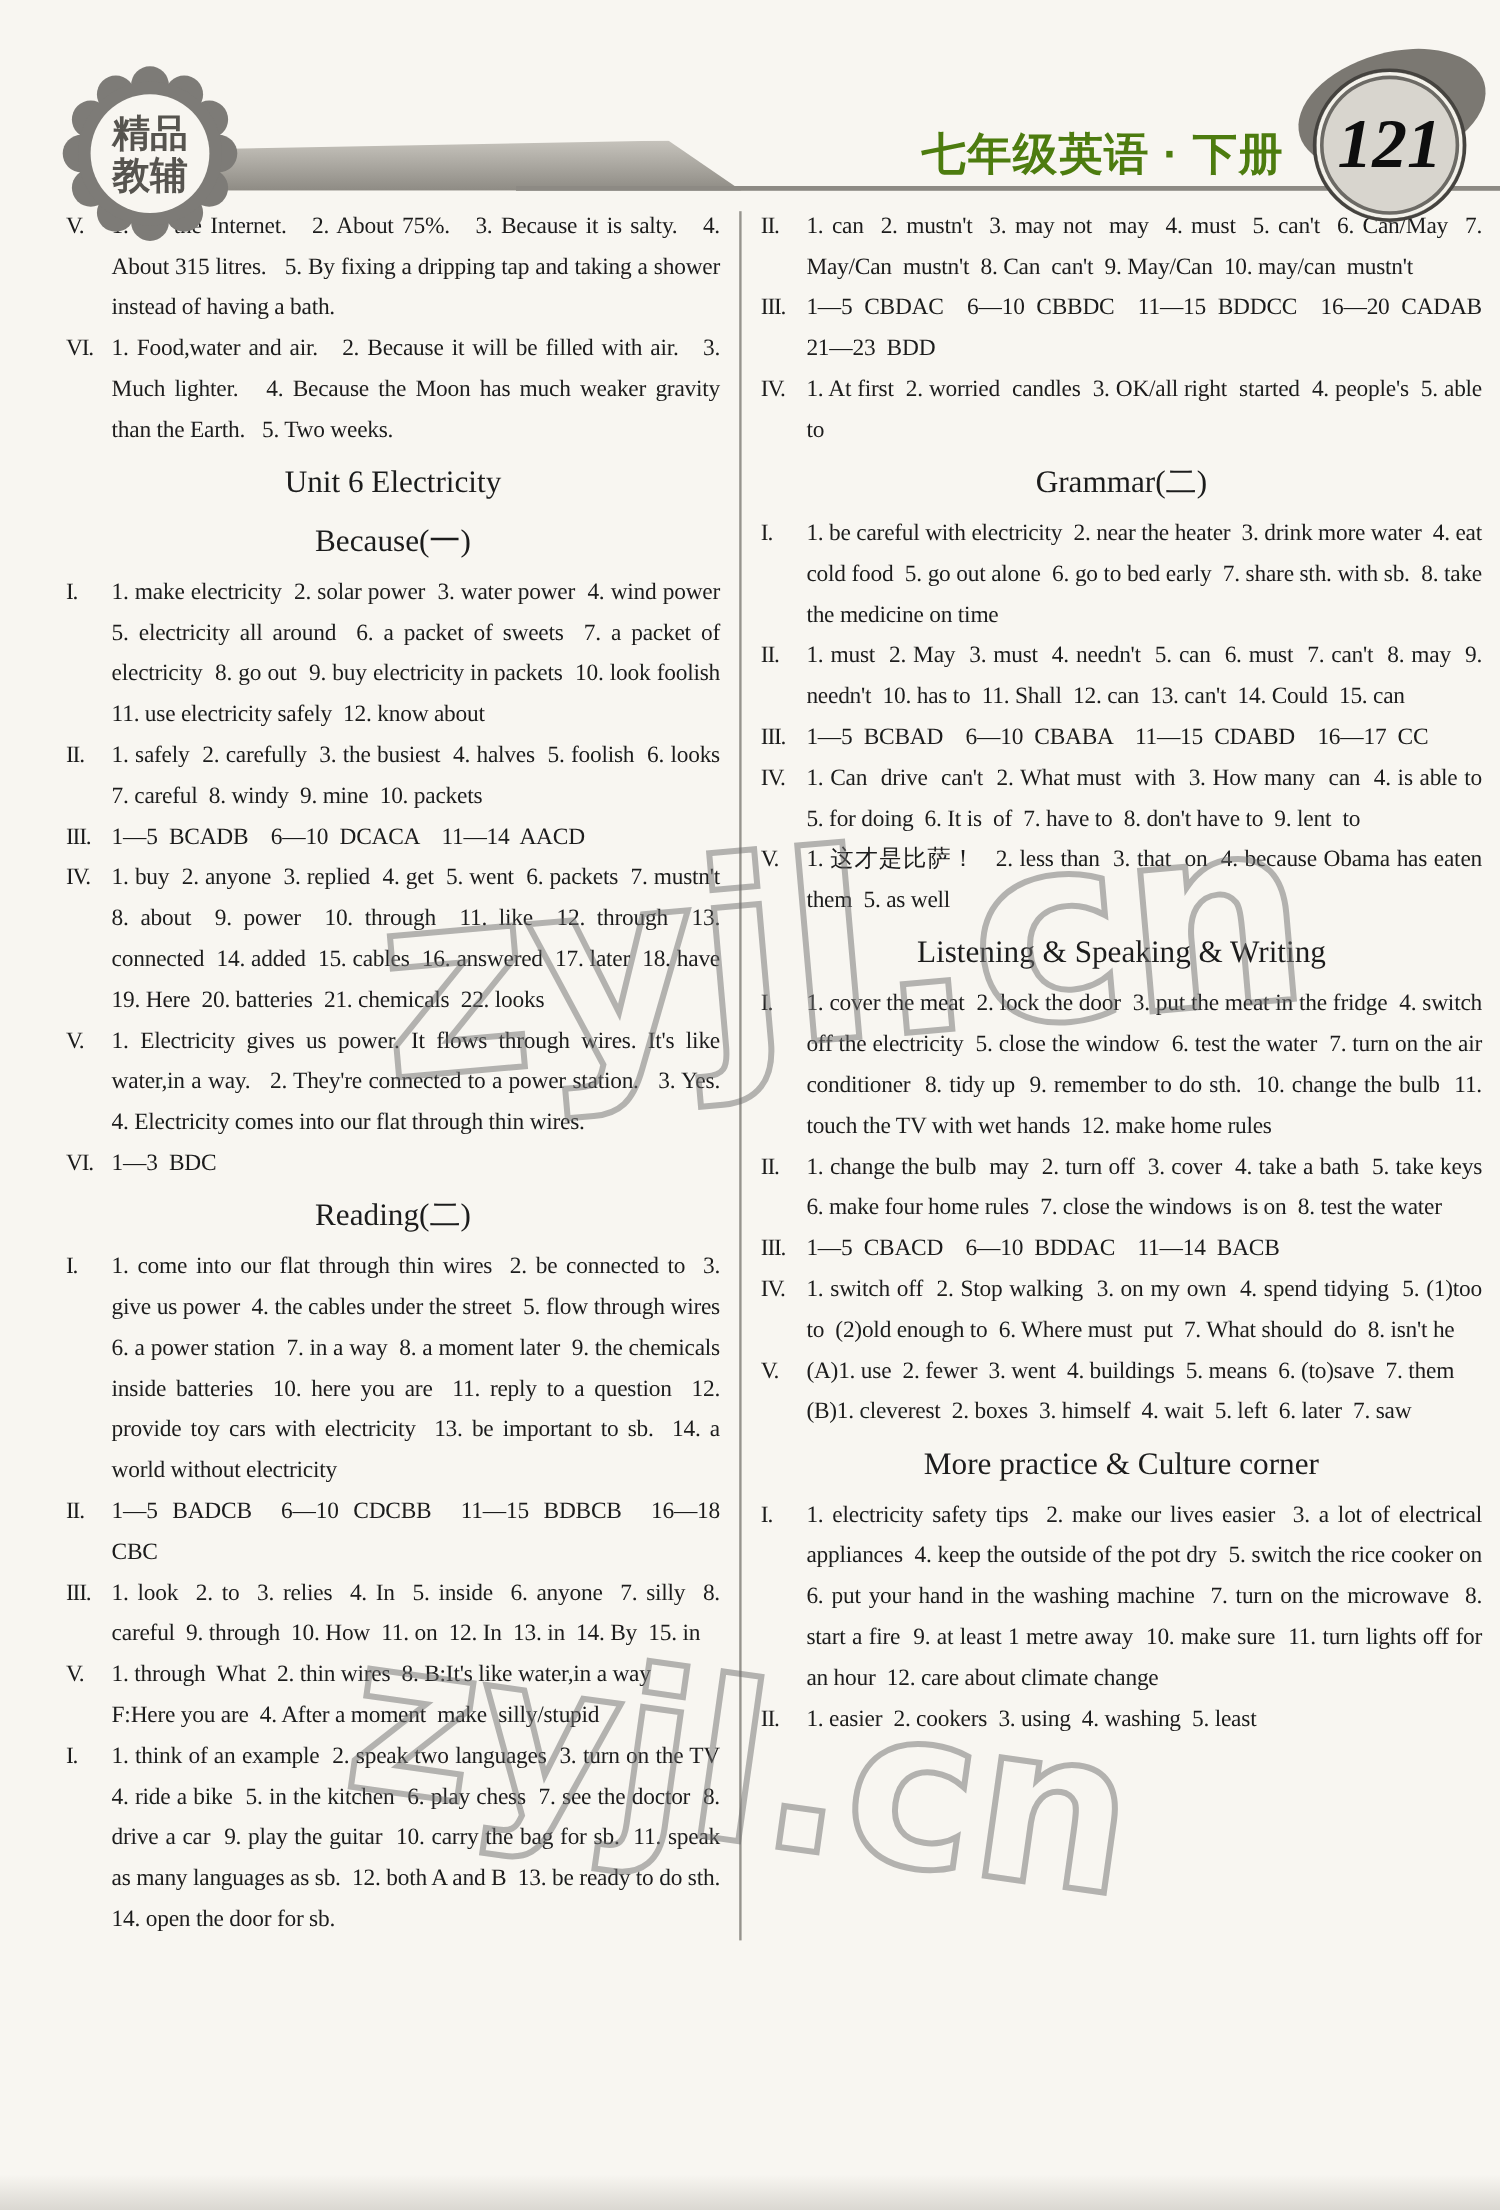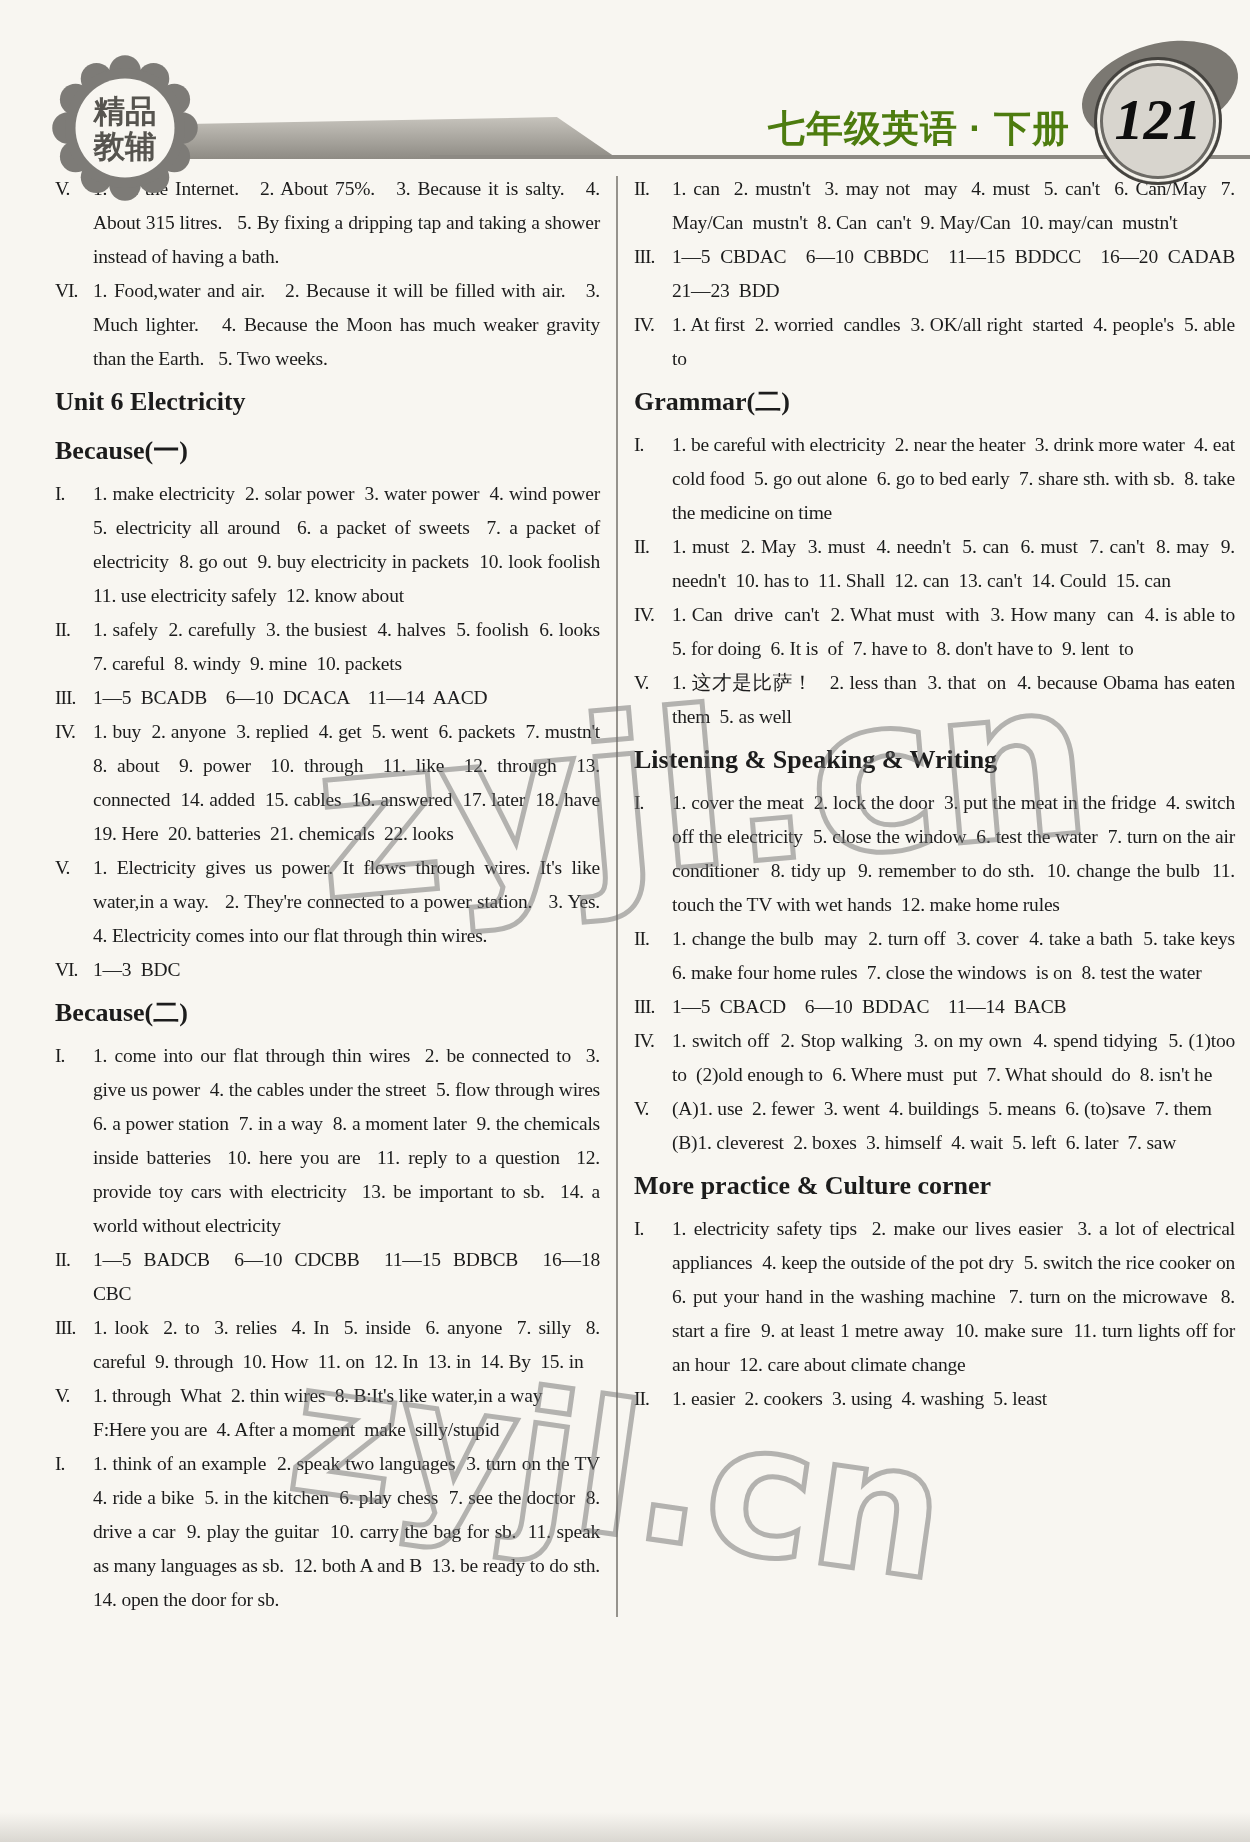--- a/index.html
+++ b/index.html
@@ -40,21 +40,21 @@
   .col-left{width:545px;}
   .divider{width:2px;background:#96938d;margin:4px 16px 0 16px;}
   .col-right{flex:1;}
   .item{
     padding-left:38px;text-align:justify;
     font-size:19.5px;line-height:34px;letter-spacing:-0.2px;
   }
   .rn{display:inline-block;width:38px;margin-left:-38px;letter-spacing:-1px;}
   .txt{white-space:pre-wrap;}
   .h{
-    font-weight:bold;font-size:26px;line-height:46px;
+    font-weight:normal;text-align:center;font-size:26px;line-height:46px;
     margin:3px 0;letter-spacing:0px;
   }
   
   .wm{
     position:absolute;z-index:5;pointer-events:none;white-space:nowrap;
     font-family:"DejaVu Sans",sans-serif;font-weight:bold;
     color:transparent;-webkit-text-stroke:5px rgba(110,110,110,0.5);
   }
   .wm1{left:315px;top:665px;font-size:215px;transform:rotate(-5deg);}
   .wm2{left:290px;top:1365px;font-size:182px;transform:rotate(8deg);}
@@ -105,38 +105,39 @@
     <div class="item"><span class="rn">V.</span><span class="txt">1. On the Internet.   2. About 75%.   3. Because it is salty.   4. About 315 litres.   5. By fixing a dripping tap and taking a shower instead of having a bath.</span></div>
     <div class="item"><span class="rn">VI.</span><span class="txt">1. Food,water and air.   2. Because it will be filled with air.   3. Much lighter.   4. Because the Moon has much weaker gravity than the Earth.   5. Two weeks.</span></div>
     <div class="h">Unit 6  Electricity</div>
     <div class="h">Because(一)</div>
     <div class="item"><span class="rn">I.</span><span class="txt">1. make electricity  2. solar power  3. water power  4. wind power  5. electricity all around  6. a packet of sweets  7. a packet of electricity  8. go out  9. buy electricity in packets  10. look foolish  11. use electricity safely  12. know about</span></div>
     <div class="item"><span class="rn">II.</span><span class="txt">1. safely  2. carefully  3. the busiest  4. halves  5. foolish  6. looks  7. careful  8. windy  9. mine  10. packets</span></div>
     <div class="item"><span class="rn">III.</span><span class="txt">1—5  BCADB    6—10  DCACA    11—14  AACD</span></div>
     <div class="item"><span class="rn">IV.</span><span class="txt">1. buy  2. anyone  3. replied  4. get  5. went  6. packets  7. mustn't  8. about  9. power  10. through  11. like  12. through  13. connected  14. added  15. cables  16. answered  17. later  18. have  19. Here  20. batteries  21. chemicals  22. looks</span></div>
     <div class="item"><span class="rn">V.</span><span class="txt">1. Electricity gives us power. It flows through wires. It's like water,in a way.   2. They're connected to a power station.   3. Yes.   4. Electricity comes into our flat through thin wires.</span></div>
     <div class="item"><span class="rn">VI.</span><span class="txt">1—3  BDC</span></div>
-    <div class="h">Because(二)</div>
+    <div class="h">Reading(二)</div>
     <div class="item"><span class="rn">I.</span><span class="txt">1. come into our flat through thin wires  2. be connected to  3. give us power  4. the cables under the street  5. flow through wires  6. a power station  7. in a way  8. a moment later  9. the chemicals inside batteries  10. here you are  11. reply to a question  12. provide toy cars with electricity  13. be important to sb.  14. a world without electricity</span></div>
     <div class="item"><span class="rn">II.</span><span class="txt">1—5  BADCB    6—10  CDCBB    11—15  BDBCB    16—18  CBC</span></div>
     <div class="item"><span class="rn">III.</span><span class="txt">1. look  2. to  3. relies  4. In  5. inside  6. anyone  7. silly  8. careful  9. through  10. How  11. on  12. In  13. in  14. By  15. in</span></div>
     <div class="item"><span class="rn">V.</span><span class="txt">1. through  What  2. thin wires  8. B:It's like water,in a way
 F:Here you are  4. After a moment  make  silly/stupid</span></div>
     <div class="item"><span class="rn">I.</span><span class="txt">1. think of an example  2. speak two languages  3. turn on the TV  4. ride a bike  5. in the kitchen  6. play chess  7. see the doctor  8. drive a car  9. play the guitar  10. carry the bag for sb.  11. speak as many languages as sb.  12. both A and B  13. be ready to do sth.  14. open the door for sb.</span></div>
   </section>
 
   <div class="divider"></div>
 
   <section class="col-right">
     <div class="item"><span class="rn">II.</span><span class="txt">1. can  2. mustn't  3. may not  may  4. must  5. can't  6. Can/May  7. May/Can  mustn't  8. Can  can't  9. May/Can  10. may/can  mustn't</span></div>
     <div class="item"><span class="rn">III.</span><span class="txt">1—5  CBDAC    6—10  CBBDC    11—15  BDDCC    16—20  CADAB    21—23  BDD</span></div>
     <div class="item"><span class="rn">IV.</span><span class="txt">1. At first  2. worried  candles  3. OK/all right  started  4. people's  5. able to</span></div>
     <div class="h">Grammar(二)</div>
     <div class="item"><span class="rn">I.</span><span class="txt">1. be careful with electricity  2. near the heater  3. drink more water  4. eat cold food  5. go out alone  6. go to bed early  7. share sth. with sb.  8. take the medicine on time</span></div>
     <div class="item"><span class="rn">II.</span><span class="txt">1. must  2. May  3. must  4. needn't  5. can  6. must  7. can't  8. may  9. needn't  10. has to  11. Shall  12. can  13. can't  14. Could  15. can</span></div>
+    <div class="item"><span class="rn">III.</span><span class="txt">1—5  BCBAD    6—10  CBABA    11—15  CDABD    16—17  CC</span></div>
     <div class="item"><span class="rn">IV.</span><span class="txt">1. Can  drive  can't  2. What must  with  3. How many  can  4. is able to  5. for doing  6. It is  of  7. have to  8. don't have to  9. lent  to</span></div>
     <div class="item"><span class="rn">V.</span><span class="txt">1. 这才是比萨！   2. less than  3. that  on  4. because Obama has eaten them  5. as well</span></div>
     <div class="h">Listening &amp; Speaking &amp; Writing</div>
     <div class="item"><span class="rn">I.</span><span class="txt">1. cover the meat  2. lock the door  3. put the meat in the fridge  4. switch off the electricity  5. close the window  6. test the water  7. turn on the air conditioner  8. tidy up  9. remember to do sth.  10. change the bulb  11. touch the TV with wet hands  12. make home rules</span></div>
     <div class="item"><span class="rn">II.</span><span class="txt">1. change the bulb  may  2. turn off  3. cover  4. take a bath  5. take keys  6. make four home rules  7. close the windows  is on  8. test the water</span></div>
     <div class="item"><span class="rn">III.</span><span class="txt">1—5  CBACD    6—10  BDDAC    11—14  BACB</span></div>
     <div class="item"><span class="rn">IV.</span><span class="txt">1. switch off  2. Stop walking  3. on my own  4. spend tidying  5. (1)too  to  (2)old enough to  6. Where must  put  7. What should  do  8. isn't he</span></div>
     <div class="item"><span class="rn">V.</span><span class="txt">(A)1. use  2. fewer  3. went  4. buildings  5. means  6. (to)save  7. them
 (B)1. cleverest  2. boxes  3. himself  4. wait  5. left  6. later  7. saw</span></div>
     <div class="h">More practice &amp; Culture corner</div>

